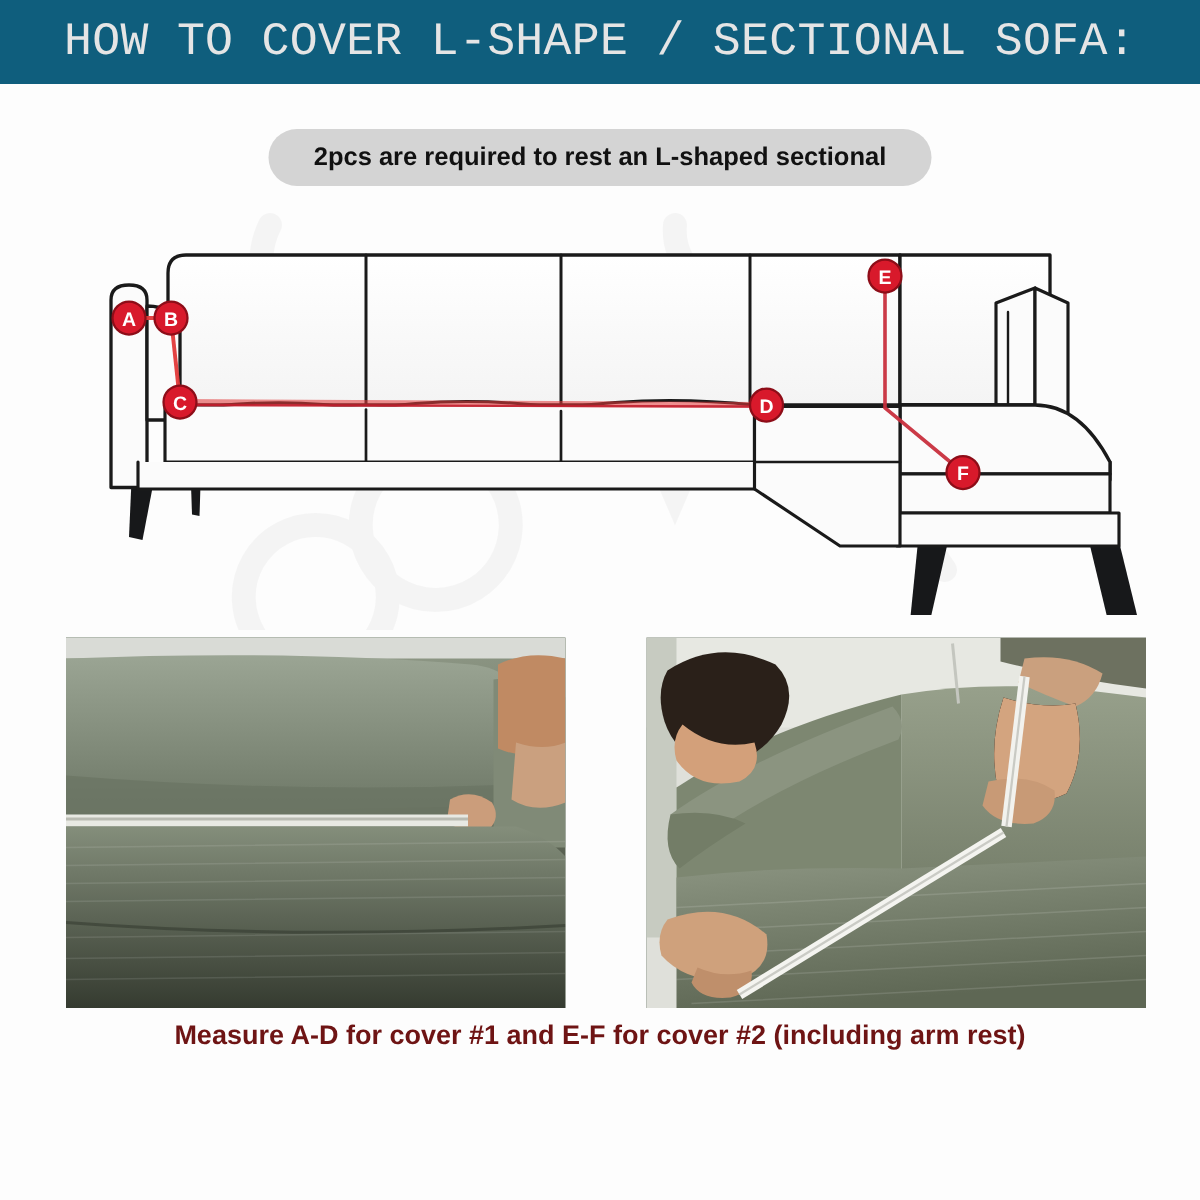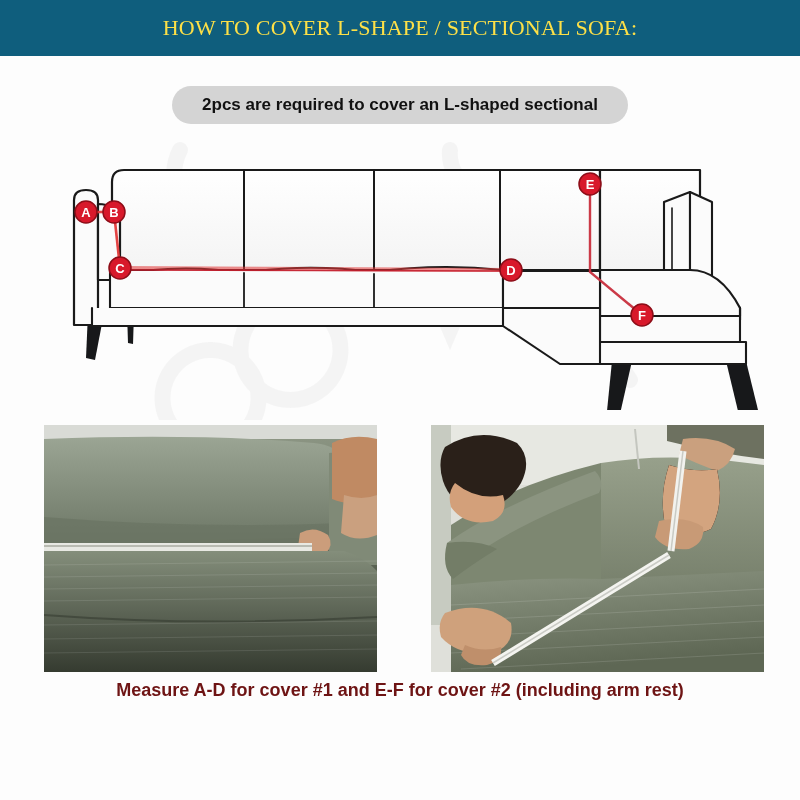--- a/index.html
+++ b/index.html
@@ -17,26 +17,26 @@
     overflow:hidden;
   }
 
   
   .header-band{
     position:absolute;left:0;top:0;width:800px;height:56px;
     background:#0f5e7d;
     display:flex;align-items:center;justify-content:center;
   }
   .header-title{
-    color:#fde047;
-    font-size:22px;
+    color:#e5e5e5;
+    font-size:31px;
     font-weight:400;
     letter-spacing:.2px;
     white-space:nowrap;
-    font-family:Liberation Serif, serif;
+    font-family:Liberation Mono, monospace;
   }
 
   
   .pill-wrap{
     position:absolute;left:0;top:86px;width:800px;
     display:flex;justify-content:center;
   }
   .pill{
     background:#d4d4d4;
     border-radius:24px;
@@ -90,21 +90,21 @@
 </head>
 <body>
 
 <div id="page">
 
   <div class="header-band">
     <div class="header-title">HOW TO COVER L-SHAPE / SECTIONAL SOFA:</div>
   </div>
 
   <div class="pill-wrap">
-    <div class="pill">2pcs are required to cover an L-shaped sectional</div>
+    <div class="pill">2pcs are required to rest an L-shaped sectional</div>
   </div>
 
   <svg class="watermark" viewBox="0 0 560 300">
     <g fill="none" stroke="#ededed" stroke-width="16" stroke-linecap="round">
       <path d="M60 30 a55 55 0 0 0 95 55"></path>
       <path d="M170 180 a50 50 0 1 0 1 0"></path>
       <path d="M300 140 l30 70 l30 -70"></path>
       <path d="M400 60 a45 45 0 1 1 -1 0"></path>
       <path d="M470 200 l40 60"></path>
       <path d="M180 60 l25 55 l25 -55"></path>

